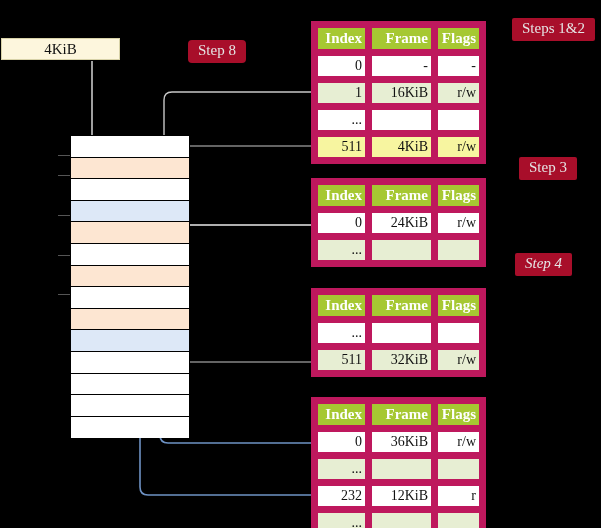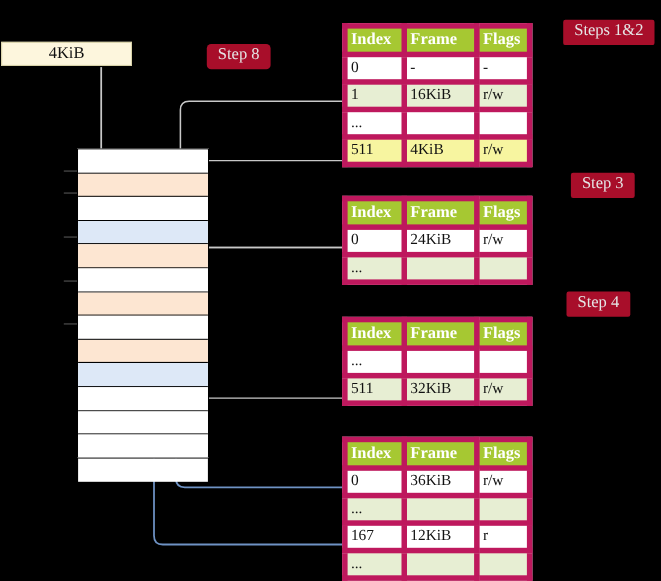--- a/index.html
+++ b/index.html
@@ -31,21 +31,21 @@
     color:#e5e5e5;
     font-size:15px;
     padding:3px 10px 4px 10px;
     border-radius:4px;
     white-space:nowrap;
     line-height:1.05;
   }
   #badge-step0{left:188px;top:40px;}
   #badge-steps12{left:512px;top:18px;border-radius:2px;}
   #badge-step3{left:519px;top:157px;border-radius:2px;}
-  #badge-step4{left:515px;top:265px;border-radius:2px;}
+  #badge-step4{left:515px;top:253px;border-radius:2px;font-style:italic;}
 
   
   .memcol{
     position:absolute;
     left:70px;top:135px;
     width:120px;height:281px;
     border:1px solid #000;
     box-sizing:border-box;
     background:#ffffff;
   }
@@ -68,23 +68,23 @@
   
   .ptable{
     position:absolute;
     border:1px solid #8aab25;
     border-collapse:collapse;
     background:#ffffff;
     font-size:14px;
     color:#111;
   }
   .ptable td,.ptable th{
-    border:5px solid #be185d;
+    border:7px solid #be185d;
     padding:2px 3px;
-    text-align:left;
+    text-align:right;
     font-weight:normal;
     height:21px;
     box-sizing:border-box;
     vertical-align:middle;
   }
   .ptable th{
     background:#a6c832;
     color:#ffffff;
     font-weight:bold;
     font-size:15px;
@@ -266,21 +266,21 @@
         <td class="c-index">0</td>
         <td class="c-frame">36KiB</td>
         <td class="c-flags">r/w</td>
       </tr>
       <tr class="alt">
         <td class="c-index">...</td>
         <td class="c-frame"></td>
         <td class="c-flags"></td>
       </tr>
       <tr>
-        <td class="c-index">167</td>
+        <td class="c-index">232</td>
         <td class="c-frame">12KiB</td>
         <td class="c-flags">r</td>
       </tr>
       <tr class="alt">
         <td class="c-index">...</td>
         <td class="c-frame"></td>
         <td class="c-flags"></td>
       </tr>
     </tbody>
   </table>

